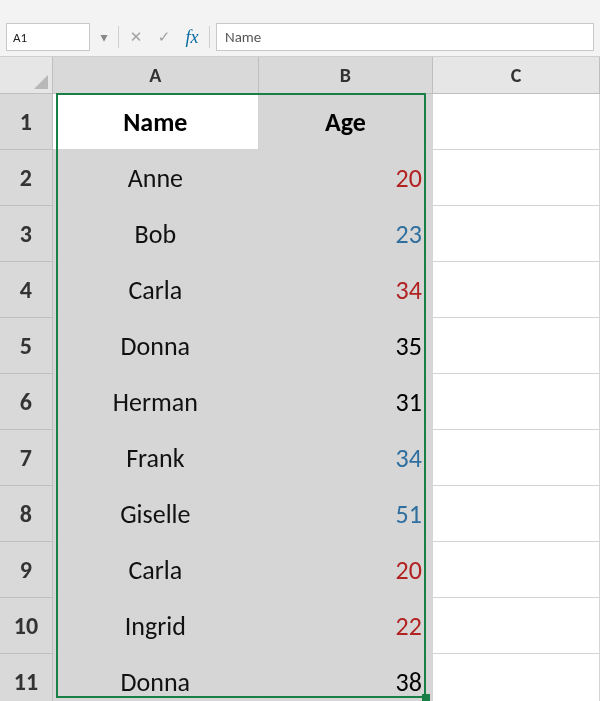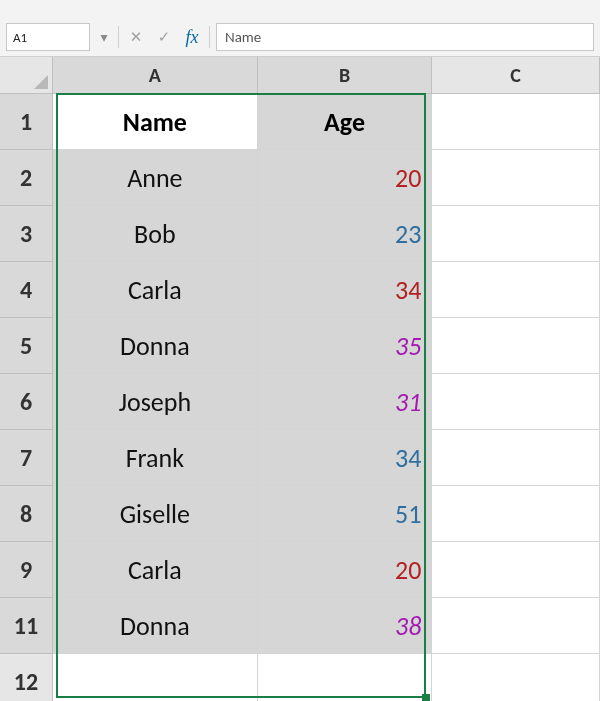--- a/index.html
+++ b/index.html
@@ -23,21 +23,21 @@
   .colA{width:200px;}
   .colB{width:170px;}
   .colC{width:168px;}
   .sel{background:#d6d6d6;}
   .active{background:#ffffff;}
   .hdr{font-weight:bold;text-align:center;color:#000;}
   .tname{text-align:center;color:#111;}
   .tage{text-align:right;}
   .cred{color:#b22222;}
   .cblue{color:#2f6f9f;}
-  .cgreen{color:#a21caf;font-style:italic;}
+  .cgreen{color:#000000;}
   .selborder{position:absolute;border:2px solid #1a7f47;pointer-events:none;box-sizing:border-box;}
   .handle{position:absolute;width:8px;height:8px;background:#1a7f47;pointer-events:auto;cursor:crosshair;}
 </style>
 </head>
 <body>
 
 <div class="fbar">
   <div class="namebox">
     <span>A1</span>
   </div>
@@ -88,40 +88,46 @@
           <td class="cell colC"></td>
         </tr>
         <tr>
           <th class="rowhdr">5</th>
           <td class="cell colA sel tname">Donna</td>
           <td class="cell colB sel tage cgreen">35</td>
           <td class="cell colC"></td>
         </tr>
         <tr>
           <th class="rowhdr">6</th>
-          <td class="cell colA sel tname">Joseph</td>
+          <td class="cell colA sel tname">Herman</td>
           <td class="cell colB sel tage cgreen">31</td>
           <td class="cell colC"></td>
         </tr>
         <tr>
           <th class="rowhdr">7</th>
           <td class="cell colA sel tname">Frank</td>
           <td class="cell colB sel tage cblue">34</td>
           <td class="cell colC"></td>
         </tr>
         <tr>
           <th class="rowhdr">8</th>
           <td class="cell colA sel tname">Giselle</td>
           <td class="cell colB sel tage cblue">51</td>
           <td class="cell colC"></td>
         </tr>
         <tr>
           <th class="rowhdr">9</th>
           <td class="cell colA sel tname">Carla</td>
           <td class="cell colB sel tage cred">20</td>
+          <td class="cell colC"></td>
+        </tr>
+        <tr>
+          <th class="rowhdr">10</th>
+          <td class="cell colA sel tname">Ingrid</td>
+          <td class="cell colB sel tage cred">22</td>
           <td class="cell colC"></td>
         </tr>
         <tr>
           <th class="rowhdr">11</th>
           <td class="cell colA sel tname">Donna</td>
           <td class="cell colB sel tage cgreen">38</td>
           <td class="cell colC"></td>
         </tr>
       </tbody>
   <tbody>

